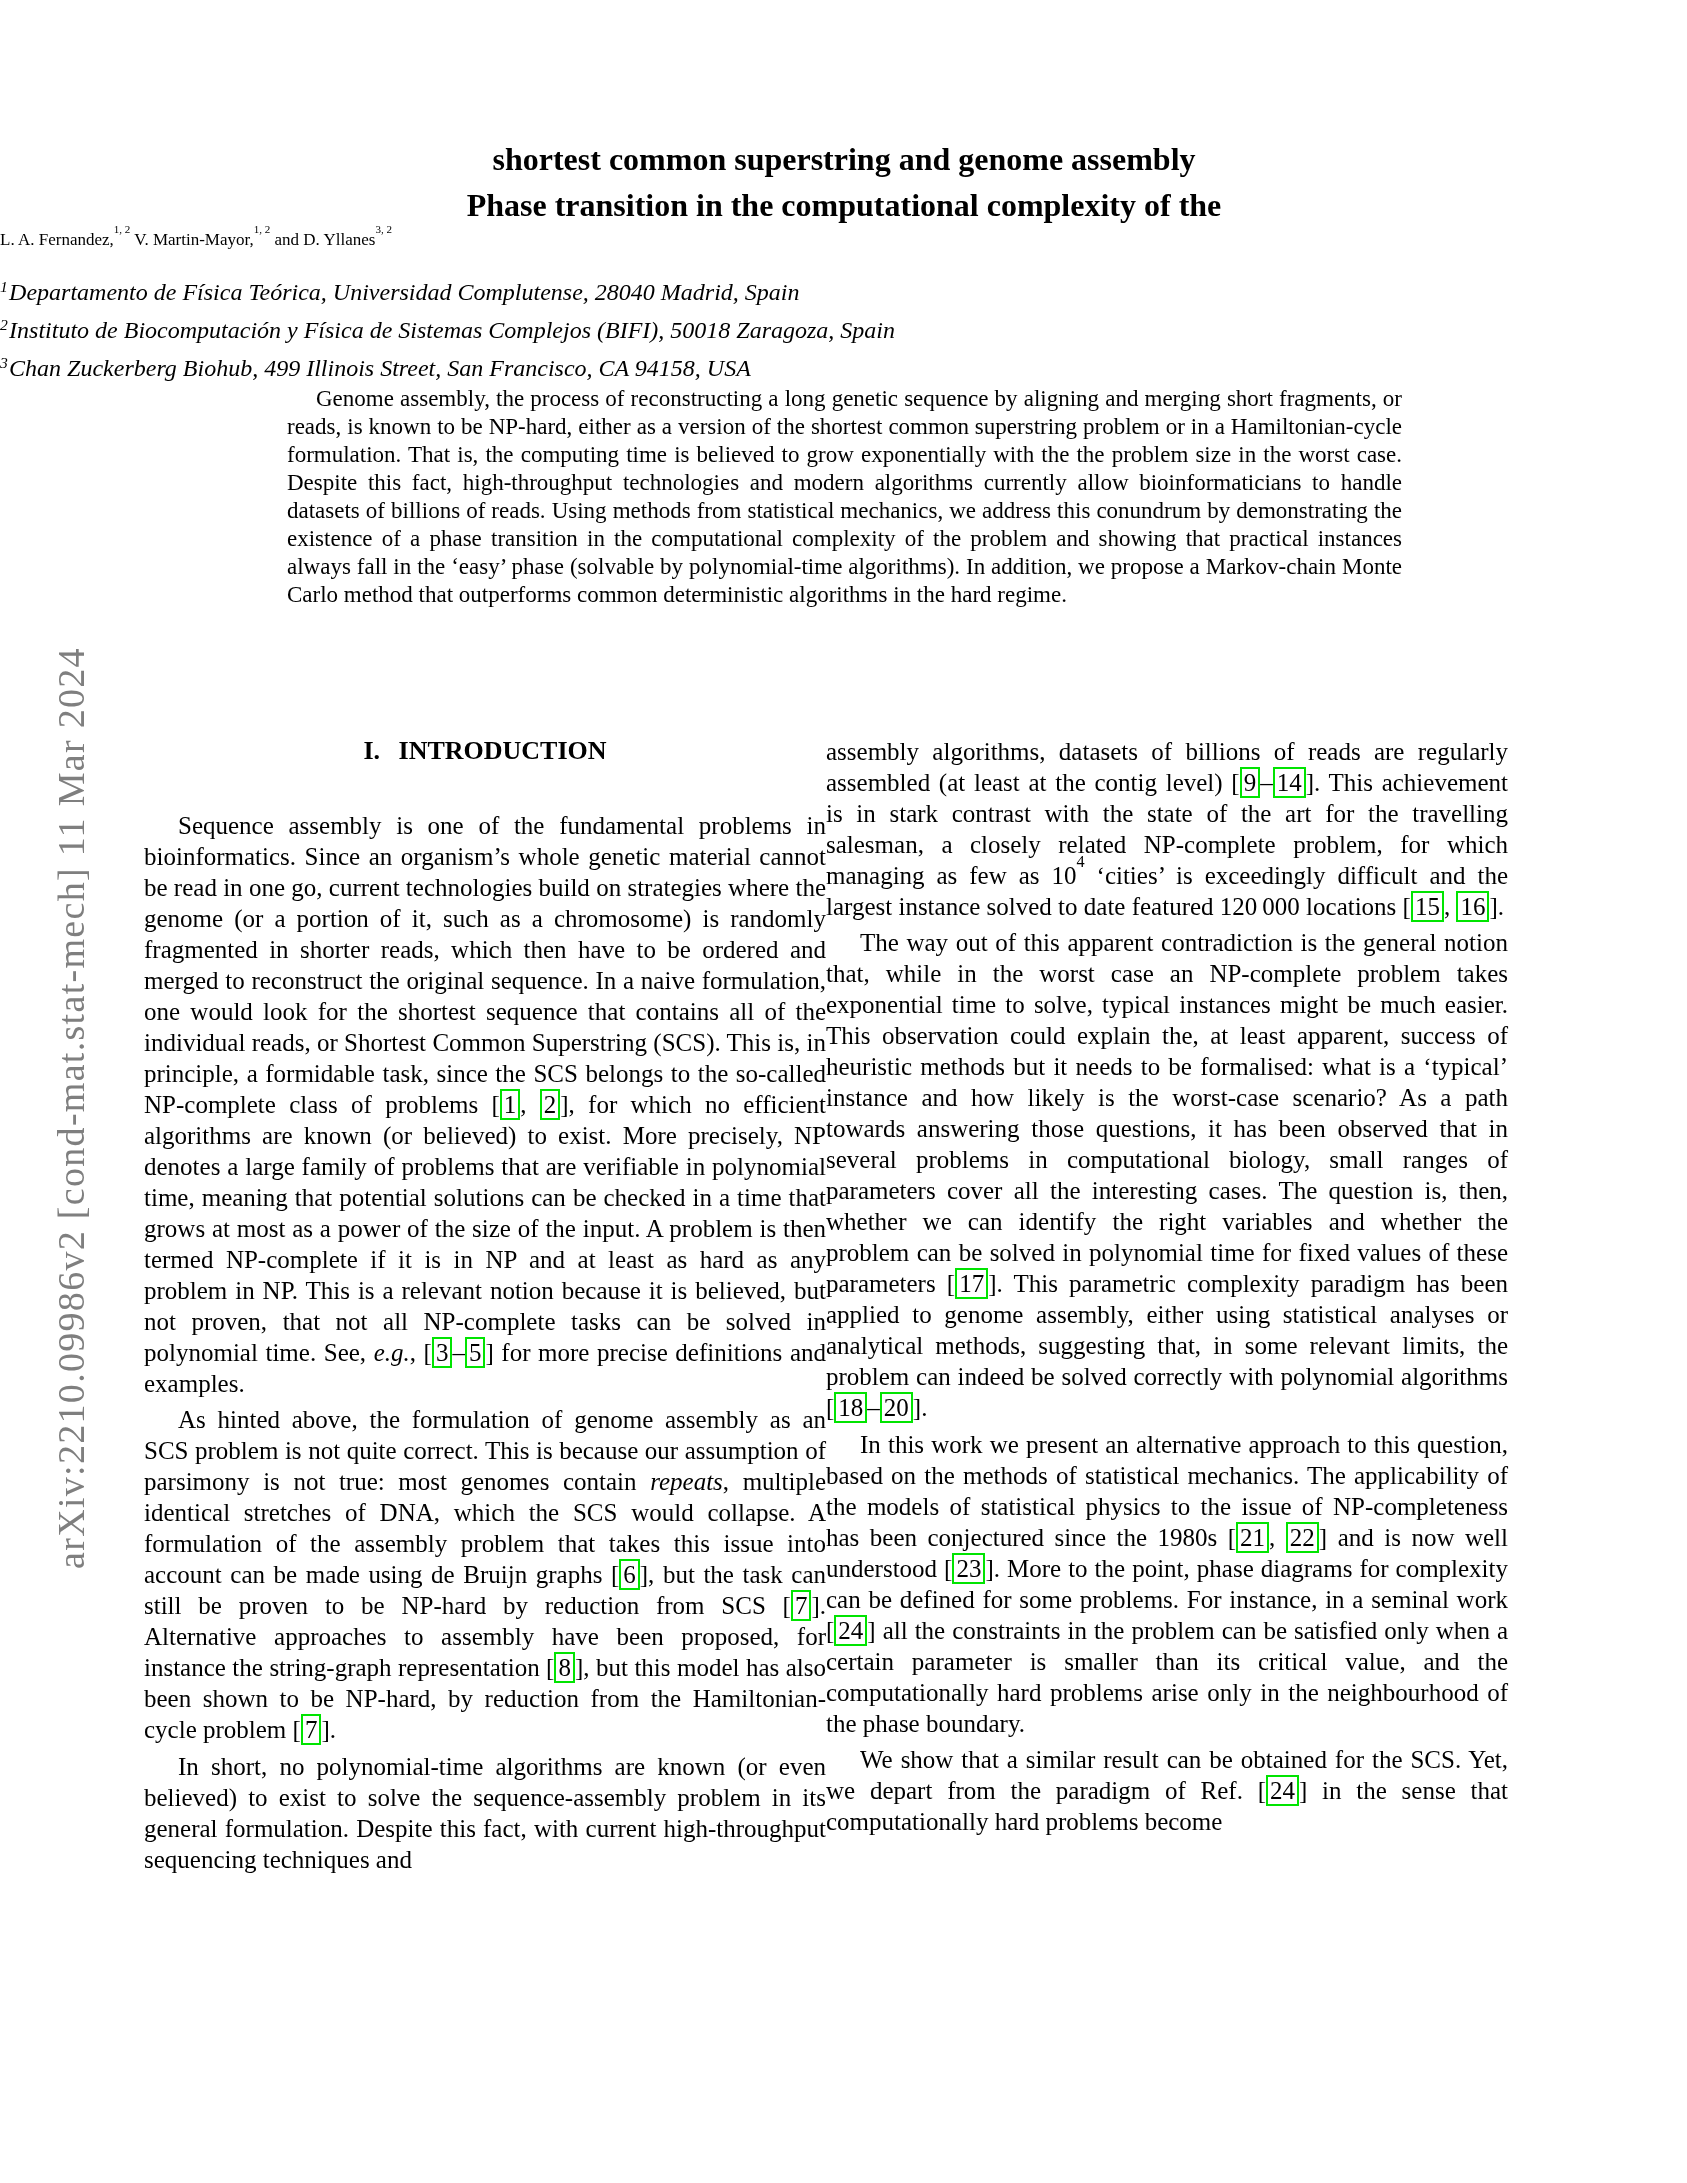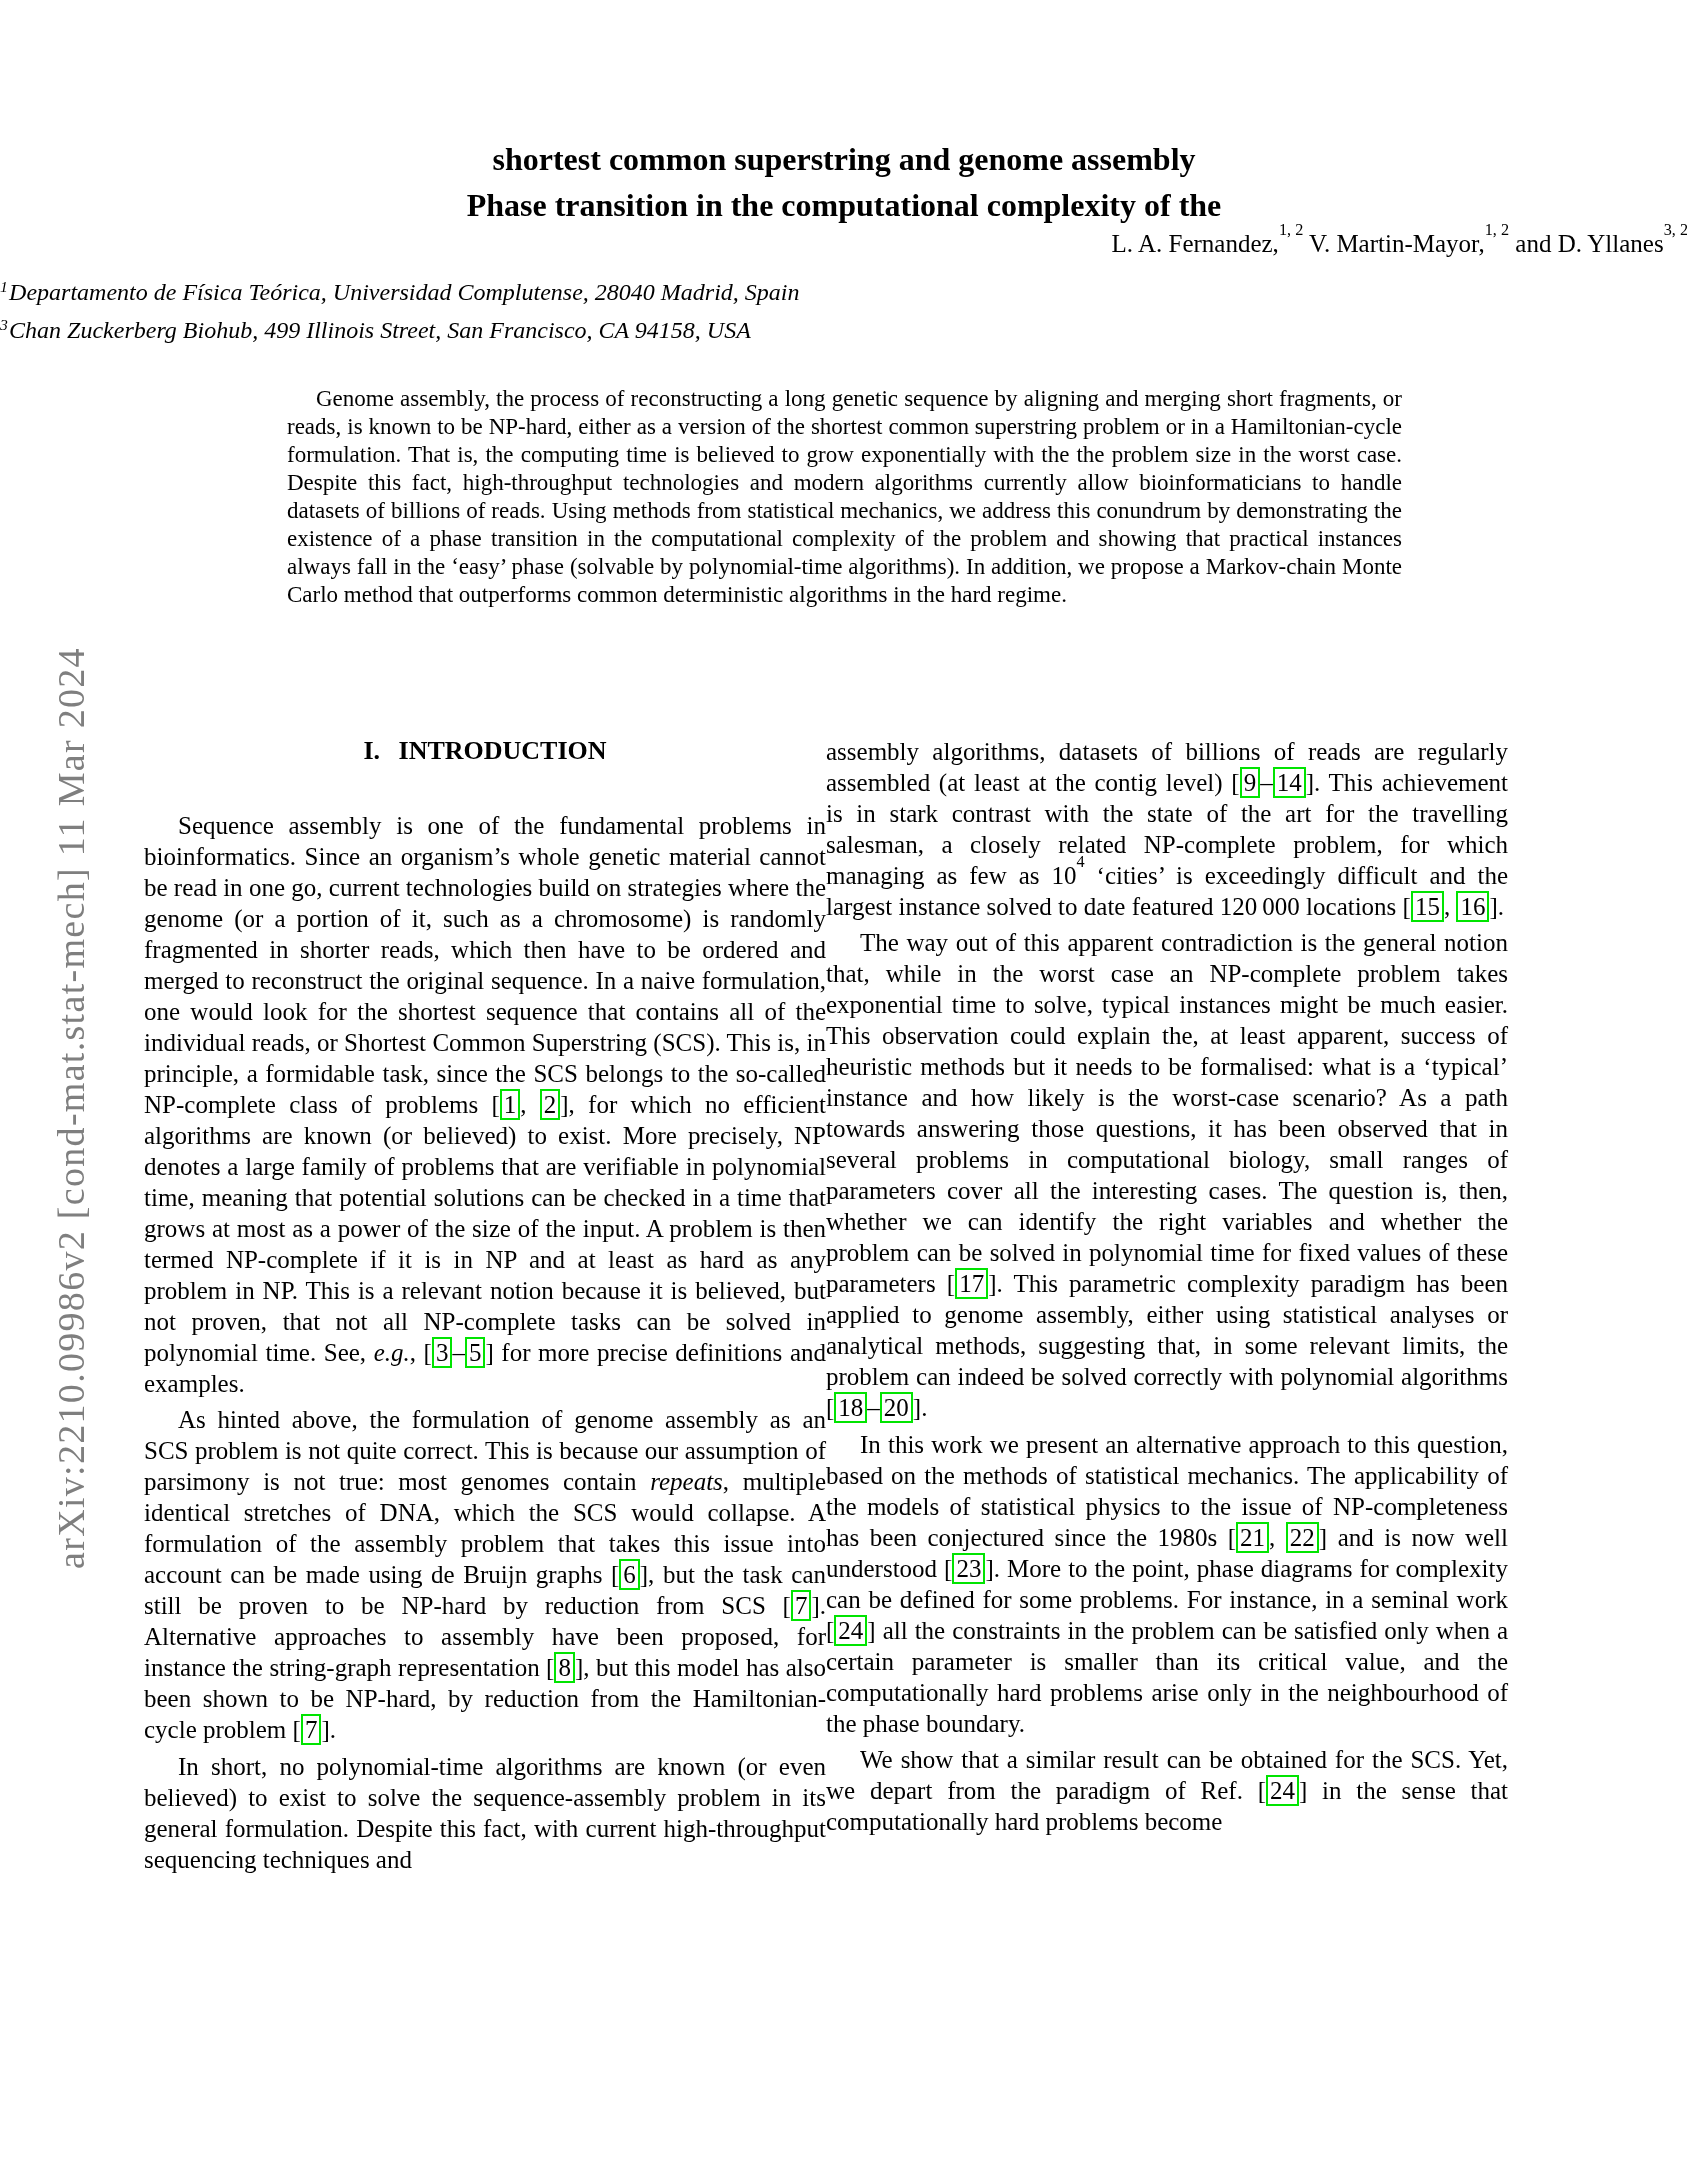--- a/index.html
+++ b/index.html
@@ -38,22 +38,22 @@
     font-size: 32px;
     font-weight: bold;
     line-height: 46px;
   }
 
   .authors {
     position: absolute;
     top: 230px;
     left: 0;
     width: 100%;
-    text-align: right;
-    font-size: 25px;
+    text-align: left;
+    font-size: 17px;
   }
 
   .affils {
     position: absolute;
     top: 270px;
     left: 0;
     width: 100%;
     font-style: italic;
     font-size: 24px;
     line-height: 31px;
@@ -122,20 +122,21 @@
 
   <div class="title">
     <div>shortest common superstring and genome assembly</div>
     <div>Phase transition in the computational complexity of the</div>
   </div>
 
   <div class="authors">L. A. Fernandez,<sup class="mk-sup">1, 2</sup> V. Martin-Mayor,<sup class="mk-sup">1, 2</sup> and D. Yllanes<sup class="mk-sup">3, 2</sup></div>
 
   <div class="affils">
     <div class="affil"><sup>1</sup><span>Departamento de Física Teórica, Universidad Complutense, 28040 Madrid, Spain</span></div>
+    <div class="affil"><sup>2</sup><span>Instituto de Biocomputación y Física de Sistemas Complejos (BIFI), 50018 Zaragoza, Spain</span></div>
     <div class="affil"><sup>3</sup><span>Chan Zuckerberg Biohub, 499 Illinois Street, San Francisco, CA 94158, USA</span></div>
   </div>
 
   <div class="abstract">Genome assembly, the process of reconstructing a long genetic sequence by aligning and merging short fragments, or reads, is known to be NP-hard, either as a version of the shortest common superstring problem or in a Hamiltonian-cycle formulation. That is, the computing time is believed to grow exponentially with the the problem size in the worst case. Despite this fact, high-throughput technologies and modern algorithms currently allow bioinformaticians to handle datasets of billions of reads. Using methods from statistical mechanics, we address this conundrum by demonstrating the existence of a phase transition in the computational complexity of the problem and showing that practical instances always fall in the ‘easy’ phase (solvable by polynomial-time algorithms). In addition, we propose a Markov-chain Monte Carlo method that outperforms common deterministic algorithms in the hard regime.</div>
 
   <div class="columns">
 
     <div class="col">
       <div class="section-heading">
         <span class="sec-num">I.</span><span>INTRODUCTION</span>

